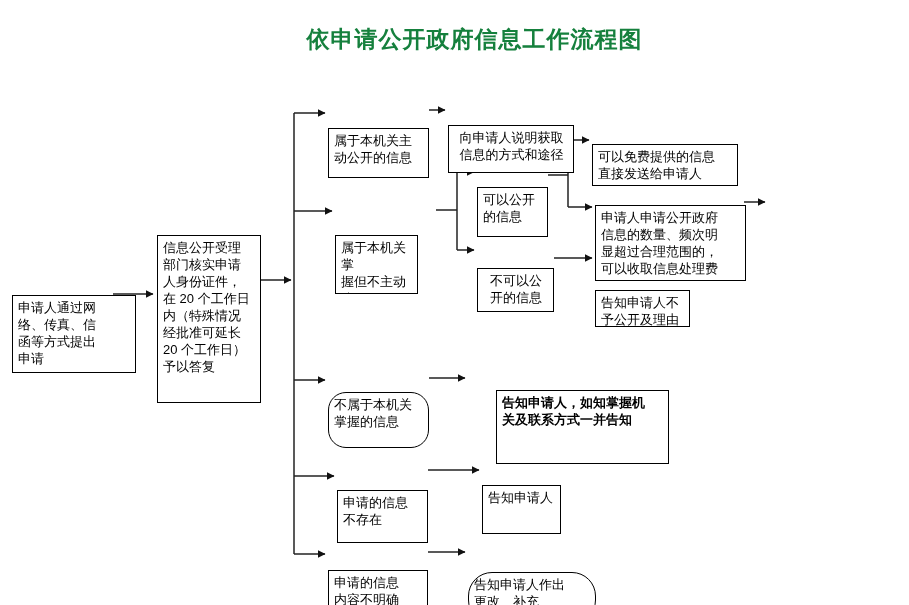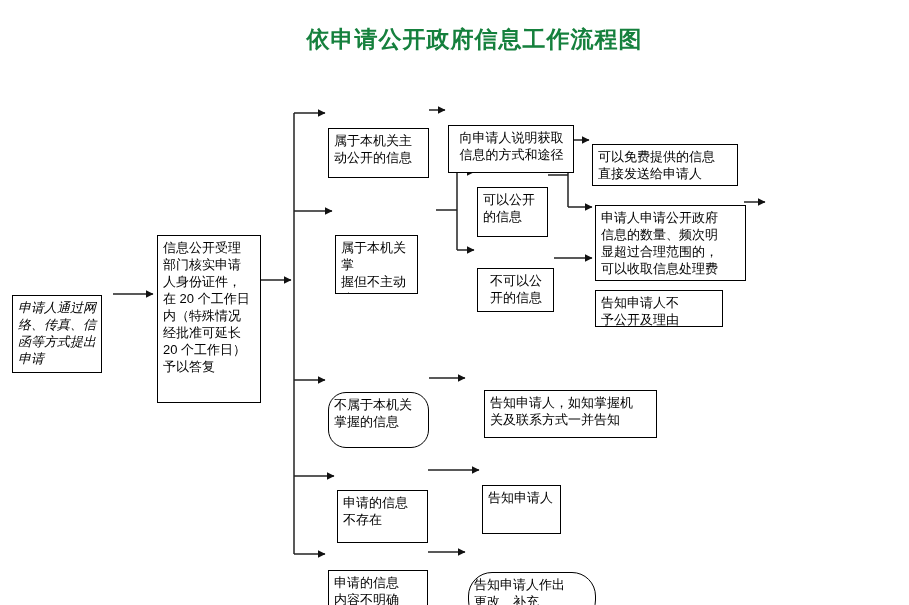--- a/index.html
+++ b/index.html
@@ -43,33 +43,33 @@
     border: 1.3px solid #000000;
     color: #000000;
     font-size: 13px;
     line-height: 17px;
     padding: 3px 4px 2px 5px;
     white-space: pre-line;
     overflow: hidden;
     margin-top: 40px;
   }
   
-  .n-start            { left:  12px; top: 255px; width: 90px; height:  78px; font-style: italic; }
+  .n-start            { left:  12px; top: 255px; width: 124px; height:  78px; }
   .n-accept           { left: 157px; top: 195px; width: 104px; height: 168px; }
   .n-proactive        { left: 328px; top:  88px; width: 101px; height:  50px; }
   .n-explain          { left: 448px; top:  85px; width: 126px; height:  48px; text-align: center; }
   .n-free             { left: 592px; top: 104px; width: 146px; height:  42px; }
   .n-not-public       { left: 335px; top: 195px; width: 83px; height:  59px; }
   .n-can-open         { left: 477px; top: 147px; width:  71px; height:  50px; }
   .n-cannot-open      { left: 477px; top: 228px; width:  77px; height:  44px; text-align: center; }
   .n-fee              { left: 595px; top: 165px; width: 151px; height:  76px; }
   .n-reply            { left: 768px; top: 117px; width: 128px; height: 112px; }
-  .n-refuse           { left: 595px; top: 250px; width: 128px; height:  37px; }
+  .n-refuse           { left: 595px; top: 250px; width: 95px; height:  37px; }
   .n-not-held         { left: 328px; top: 352px; width: 101px; height:  56px; border-radius: 18px; }
-  .n-inform-holder    { left: 484px; top: 350px; width: 173px; height:  48px; }
+  .n-inform-holder    { left: 496px; top: 350px; width: 173px; height:  74px; font-weight: bold; }
   .n-not-exist        { left: 337px; top: 450px; width:  91px; height:  53px; }
   .n-inform-applicant { left: 482px; top: 445px; width:  79px; height:  49px; font-family: Liberation Serif, serif; }
   .n-unclear          { left: 328px; top: 530px; width: 100px; height:  49px; }
   .n-amend            { left: 468px; top: 532px; width: 128px; height:  52px; border-radius: 24px; }
 </style>
 </head>
 <body>
 
 <div class="stage">
 

